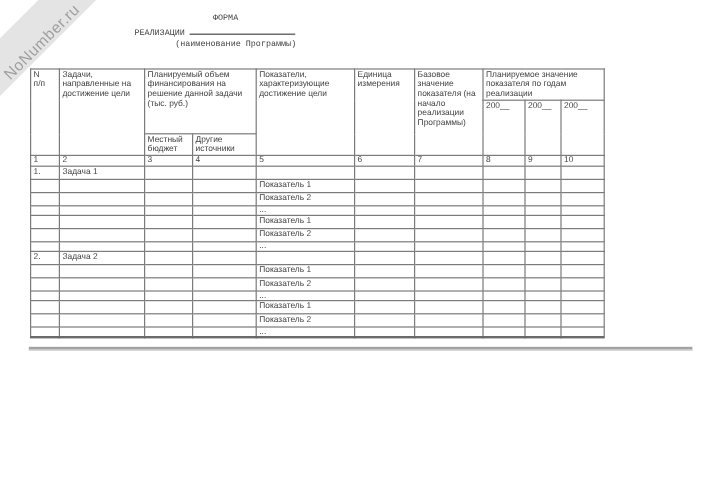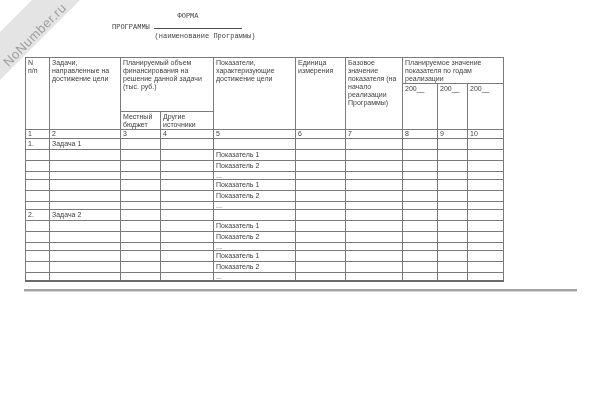--- a/index.html
+++ b/index.html
@@ -25,21 +25,21 @@
   .title {
     position:absolute; left:112px; top:12px; width:152px;
     font-family:"Liberation Mono","DejaVu Sans Mono",monospace;
     font-size:7px; line-height:9px; color:#444444; white-space:nowrap;
   }
   .t1 { text-align:center; }
   .t3 .blank {
     display:inline-block; width:88px; height:7px; margin-left:4px;
     border-bottom:1px solid #4a4a4a;
   }
-  .t4 { margin-left:34px;text-align:center; }
+  .t4 { margin-left:34px; }
 
   
   table.form {
     position:absolute; left:25px; top:57px; width:478px;
     border-collapse:collapse; table-layout:fixed;
     font-size:7px; line-height:8px; color:#3f3f3f;
   }
   table.form td, table.form th {
     border:1px solid #7b7b7b; vertical-align:top; text-align:left;
     font-weight:normal; padding:1px 2px 0 2px; overflow:hidden;
@@ -64,21 +64,21 @@
 <div class="page">
 
   <div class="wm">
     <div class="wm-band">
       <span>NoNumber.ru</span>
     </div>
   </div>
 
   <div class="title">
     <div class="t1">ФОРМА</div>
-    <div class="t3"><span>ПРОГРАММЫ</span><span class="blank"></span></div>
+    <div class="t3"><span>РЕАЛИЗАЦИИ</span><span class="blank"></span></div>
     <div class="t4">(наименование Программы)</div>
   </div>
 
   <table class="form">
     <colgroup>
       <col style="width:24px">
         <col style="width:71px">
         <col style="width:40px">
         <col style="width:53px">
         <col style="width:82px">

